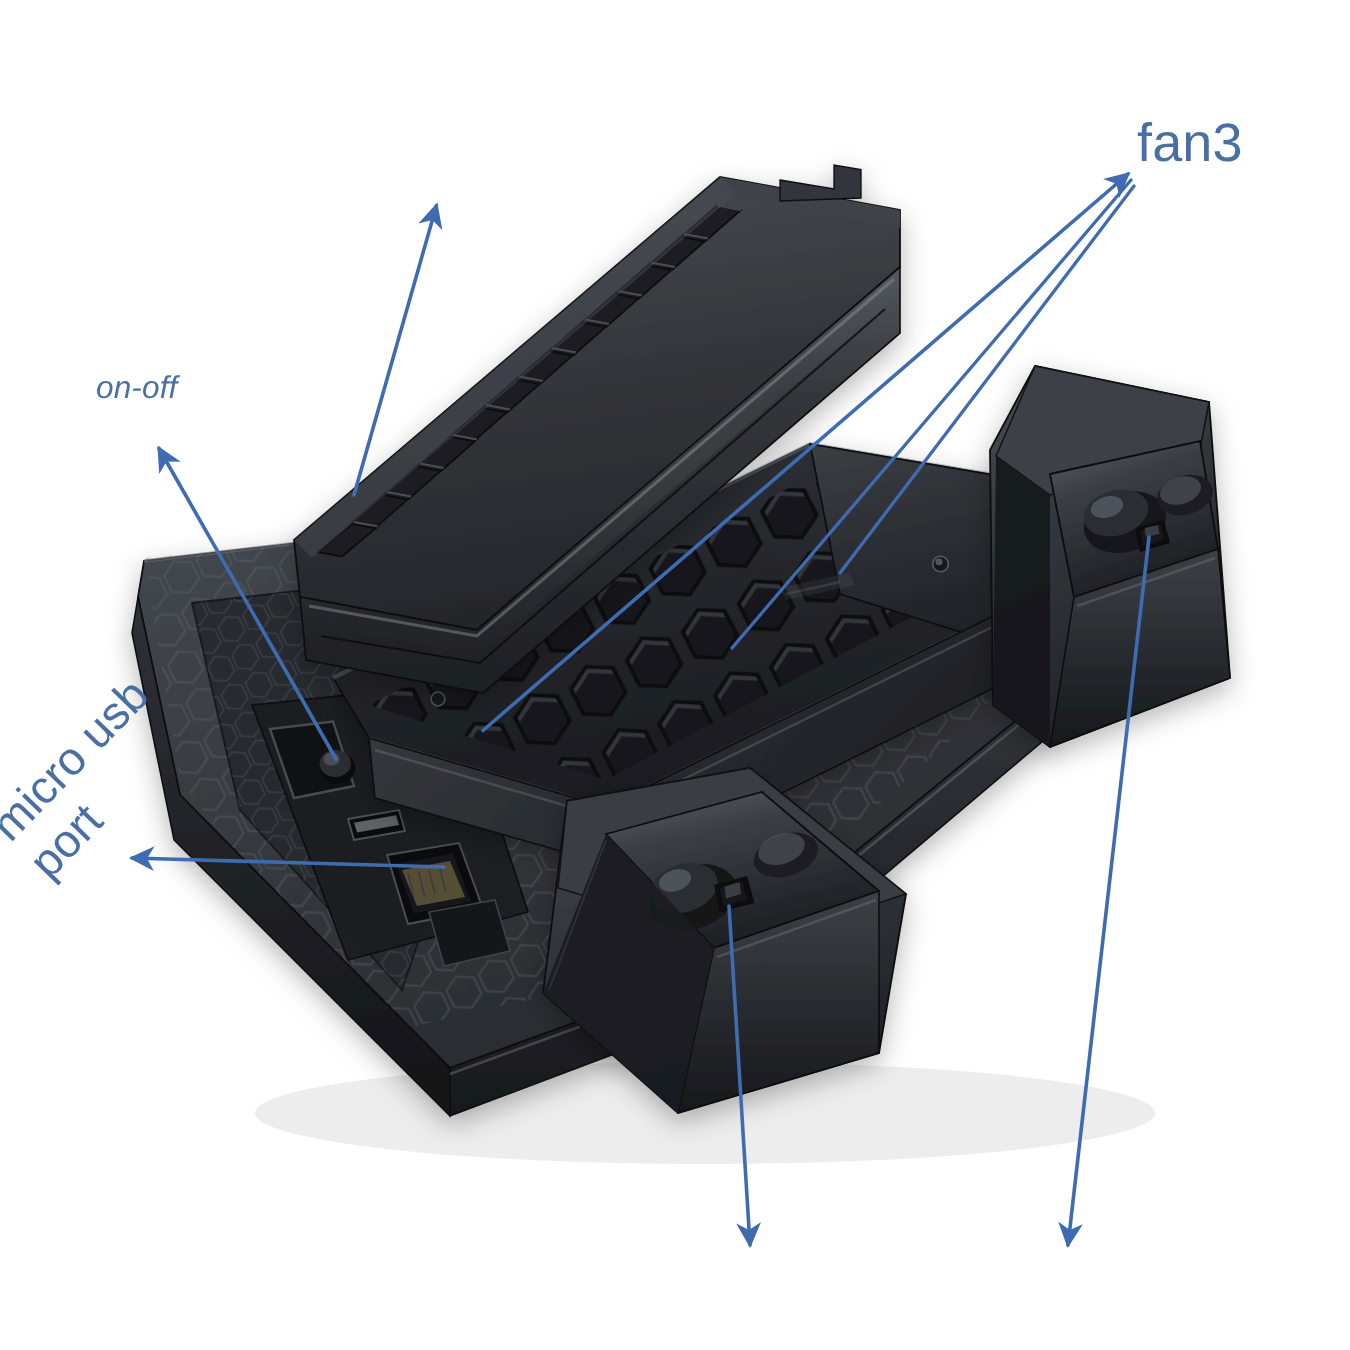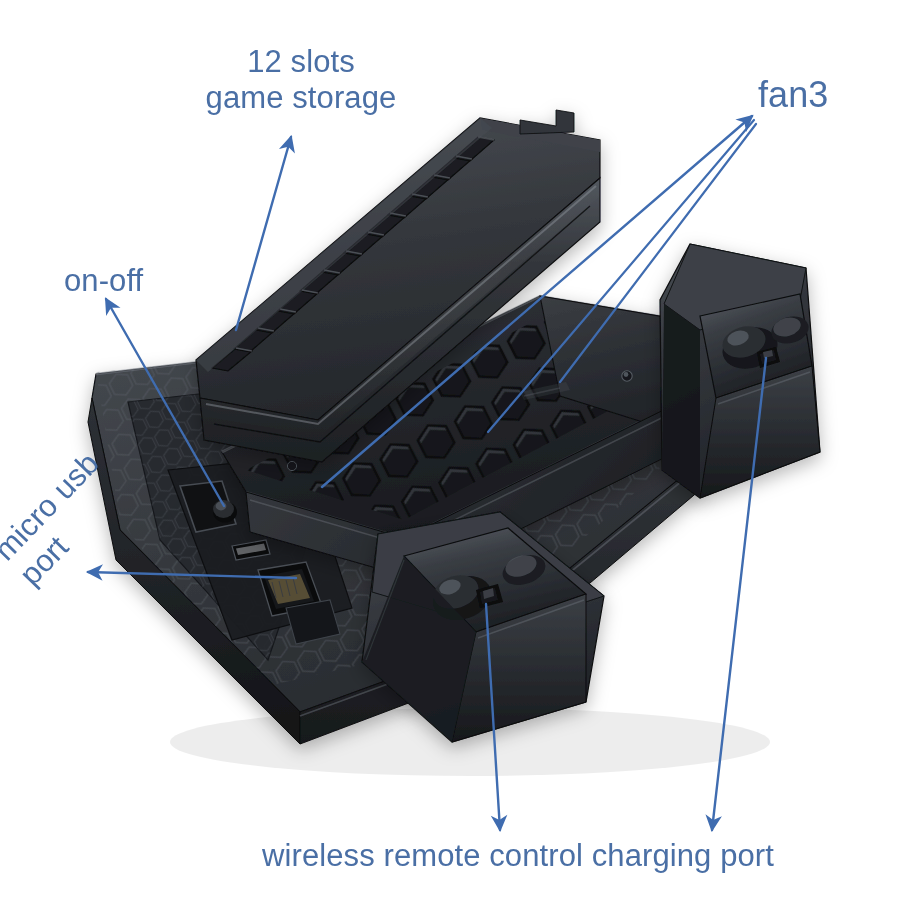--- a/index.html
+++ b/index.html
@@ -38,22 +38,23 @@
     text-align: center;
     width: 250px;
   }
   #label-fan3 {
     left: 758px;
     top: 74px;
     font-size: 36px;
   }
   #label-onoff {
     left: 64px;
-    top: 263px;
-    font-size: 31px;
+    top: 247px;
+    font-size: 21px;
+    font-style: italic;
   }
   #label-microusb {
     left: 0px;
     top: 522px;
     width: 160px;
     font-size: 31px;
     text-align: left;
     transform: rotate(-46deg);
     transform-origin: 18px 26px;
   }
@@ -356,25 +357,22 @@
 
       <path d="M224 506 L106 299" marker-end="url(#arrowHeadSlim)"></path>
 
       <path d="M296 578 L88 572" marker-end="url(#arrowHeadSlim)"></path>
 
       <path d="M486 604 L500 830" marker-end="url(#arrowHeadSlim)"></path>
       <path d="M766 358 L712 830" marker-end="url(#arrowHeadSlim)"></path>
     </g>
   </svg>
 
-  <div class="callout" id="label-game-storage">12 slots
-game storage</div>
 
   <div class="callout" id="label-fan3">fan3</div>
 
   <div class="callout" id="label-onoff">on-off</div>
 
   <div class="callout" id="label-microusb">micro usb
 port</div>
 
-  <div class="callout" id="label-wireless">wireless remote control charging port</div>
 
 </div>
 
 </body></html>

